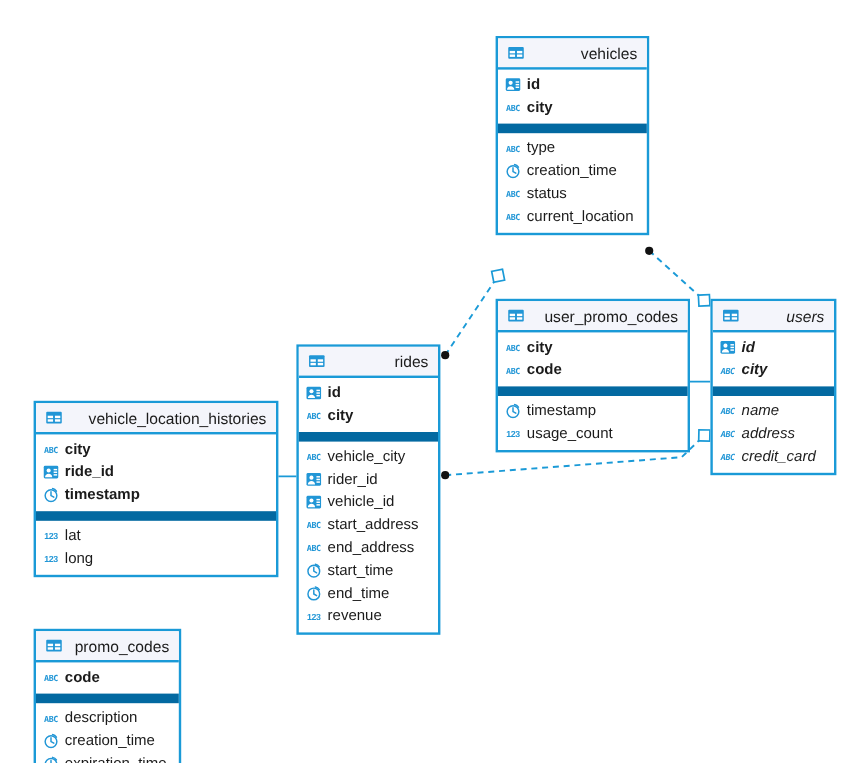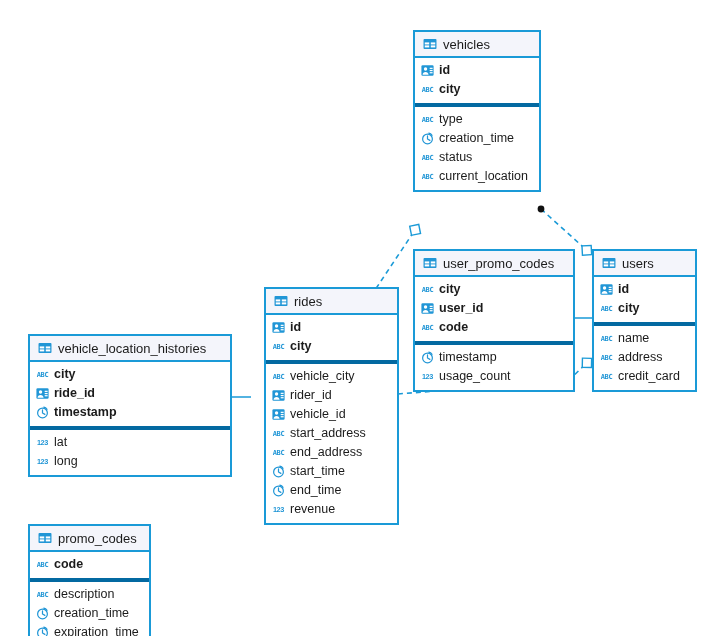--- a/index.html
+++ b/index.html
@@ -12,32 +12,32 @@
   #canvas{position:absolute;inset:0;width:705px;height:636px;}
   #edges{position:absolute;left:0;top:0;width:705px;height:636px;pointer-events:none;z-index:1;}
 
   .table-node{
     position:absolute;z-index:2;
     border:2px solid #1a9ad7;
     background:#ffffff;
     box-sizing:border-box;
   }
   .tbl-header{
-    display:flex;align-items:center;justify-content:flex-start;
+    display:flex;align-items:center;justify-content:space-between;
     gap:6px;
     height:26px;
     background:#f4f5fb;
     border-bottom:2px solid #1a9ad7;
     font-size:13px;color:#1b1b1b;
     padding:0 8px;
     box-sizing:border-box;
   }
   .tbl-title{white-space:nowrap;}
   .tbl-section{padding:3px 0 4px 0;}
-  .tbl-section.pk{border-bottom:4px solid #0369a1;}
+  .tbl-section.pk{border-bottom:8px solid #0369a1;}
   .col-row{
     display:flex;align-items:center;gap:5px;
     height:19px;padding:0 6px;
     font-size:12.5px;color:#1b1b1b;
     white-space:nowrap;
     box-sizing:border-box;
   }
   .col-row.bold .col-name{font-weight:bold;}
   .col-name{line-height:1;}
 
@@ -166,33 +166,20 @@
           <span class="ic">
             <svg viewBox="0 0 16 16">
               <text x="8" y="11.4" text-anchor="middle" font-family="DejaVu Sans Mono, monospace" font-size="8.6" font-weight="bold" fill="#2196d6" letter-spacing="-0.4">ABC</text>
             </svg>
           </span>
           <span class="col-name">city</span>
         </div>
         <div class="col-row bold">
           <span class="ic">
             <svg viewBox="0 0 16 16">
-              <rect x="0.5" y="1.5" width="15" height="13" rx="1.5" fill="#2196d6"></rect>
-              <circle cx="5.6" cy="6.2" r="2.1" fill="#ffffff"></circle>
-              <path d="M1.9 13.2c0-2.2 1.7-3.5 3.7-3.5s3.7 1.3 3.7 3.5z" fill="#ffffff"></path>
-              <rect x="10.7" y="4.6" width="3.6" height="1.5" fill="#ffffff"></rect>
-              <rect x="10.7" y="7.3" width="3.6" height="1.5" fill="#ffffff"></rect>
-              <rect x="10.7" y="10" width="3.6" height="1.5" fill="#ffffff"></rect>
-            </svg>
-          </span>
-          <span class="col-name">user_id</span>
-        </div>
-        <div class="col-row bold">
-          <span class="ic">
-            <svg viewBox="0 0 16 16">
               <text x="8" y="11.4" text-anchor="middle" font-family="DejaVu Sans Mono, monospace" font-size="8.6" font-weight="bold" fill="#2196d6" letter-spacing="-0.4">ABC</text>
             </svg>
           </span>
           <span class="col-name">code</span>
         </div>
       </div>
       <div class="tbl-section">
         <div class="col-row">
           <span class="ic">
             <svg viewBox="0 0 16 16">
@@ -206,21 +193,21 @@
         <div class="col-row">
           <span class="ic">
             <svg viewBox="0 0 16 16">
               <text x="8" y="11.6" text-anchor="middle" font-family="Liberation Sans, sans-serif" font-size="9" font-weight="bold" fill="#2196d6" letter-spacing="-0.4">123</text>
             </svg>
           </span>
           <span class="col-name">usage_count</span>
         </div>
       </div>
     </div>
-    <div class="table-node" style="left: 592px; top: 249px; width: 105px;">
+    <div class="table-node" style="left: 592px; top: 249px; width: 105px; font-style: italic;">
       <div class="tbl-header">
         <span class="ic ic-hdr">
           <svg viewBox="0 0 16 16">
             <rect x="0.6" y="2.4" width="14.8" height="11.2" rx="1" fill="#2196d6"></rect>
             <rect x="2" y="6.2" width="5.1" height="2.3" fill="#ffffff"></rect>
             <rect x="8.9" y="6.2" width="5.1" height="2.3" fill="#ffffff"></rect>
             <rect x="2" y="9.6" width="5.1" height="2.3" fill="#ffffff"></rect>
             <rect x="8.9" y="9.6" width="5.1" height="2.3" fill="#ffffff"></rect>
           </svg>
         </span>
@@ -269,21 +256,21 @@
         <div class="col-row">
           <span class="ic">
             <svg viewBox="0 0 16 16">
               <text x="8" y="11.4" text-anchor="middle" font-family="DejaVu Sans Mono, monospace" font-size="8.6" font-weight="bold" fill="#2196d6" letter-spacing="-0.4">ABC</text>
             </svg>
           </span>
           <span class="col-name">credit_card</span>
         </div>
       </div>
     </div>
-    <div class="table-node" style="left: 264px; top: 287px; width: 135px;">
+    <div class="table-node" style="left: 247px; top: 287px; width: 120px;">
       <div class="tbl-header">
         <span class="ic ic-hdr">
           <svg viewBox="0 0 16 16">
             <rect x="0.6" y="2.4" width="14.8" height="11.2" rx="1" fill="#2196d6"></rect>
             <rect x="2" y="6.2" width="5.1" height="2.3" fill="#ffffff"></rect>
             <rect x="8.9" y="6.2" width="5.1" height="2.3" fill="#ffffff"></rect>
             <rect x="2" y="9.6" width="5.1" height="2.3" fill="#ffffff"></rect>
             <rect x="8.9" y="9.6" width="5.1" height="2.3" fill="#ffffff"></rect>
           </svg>
         </span>

